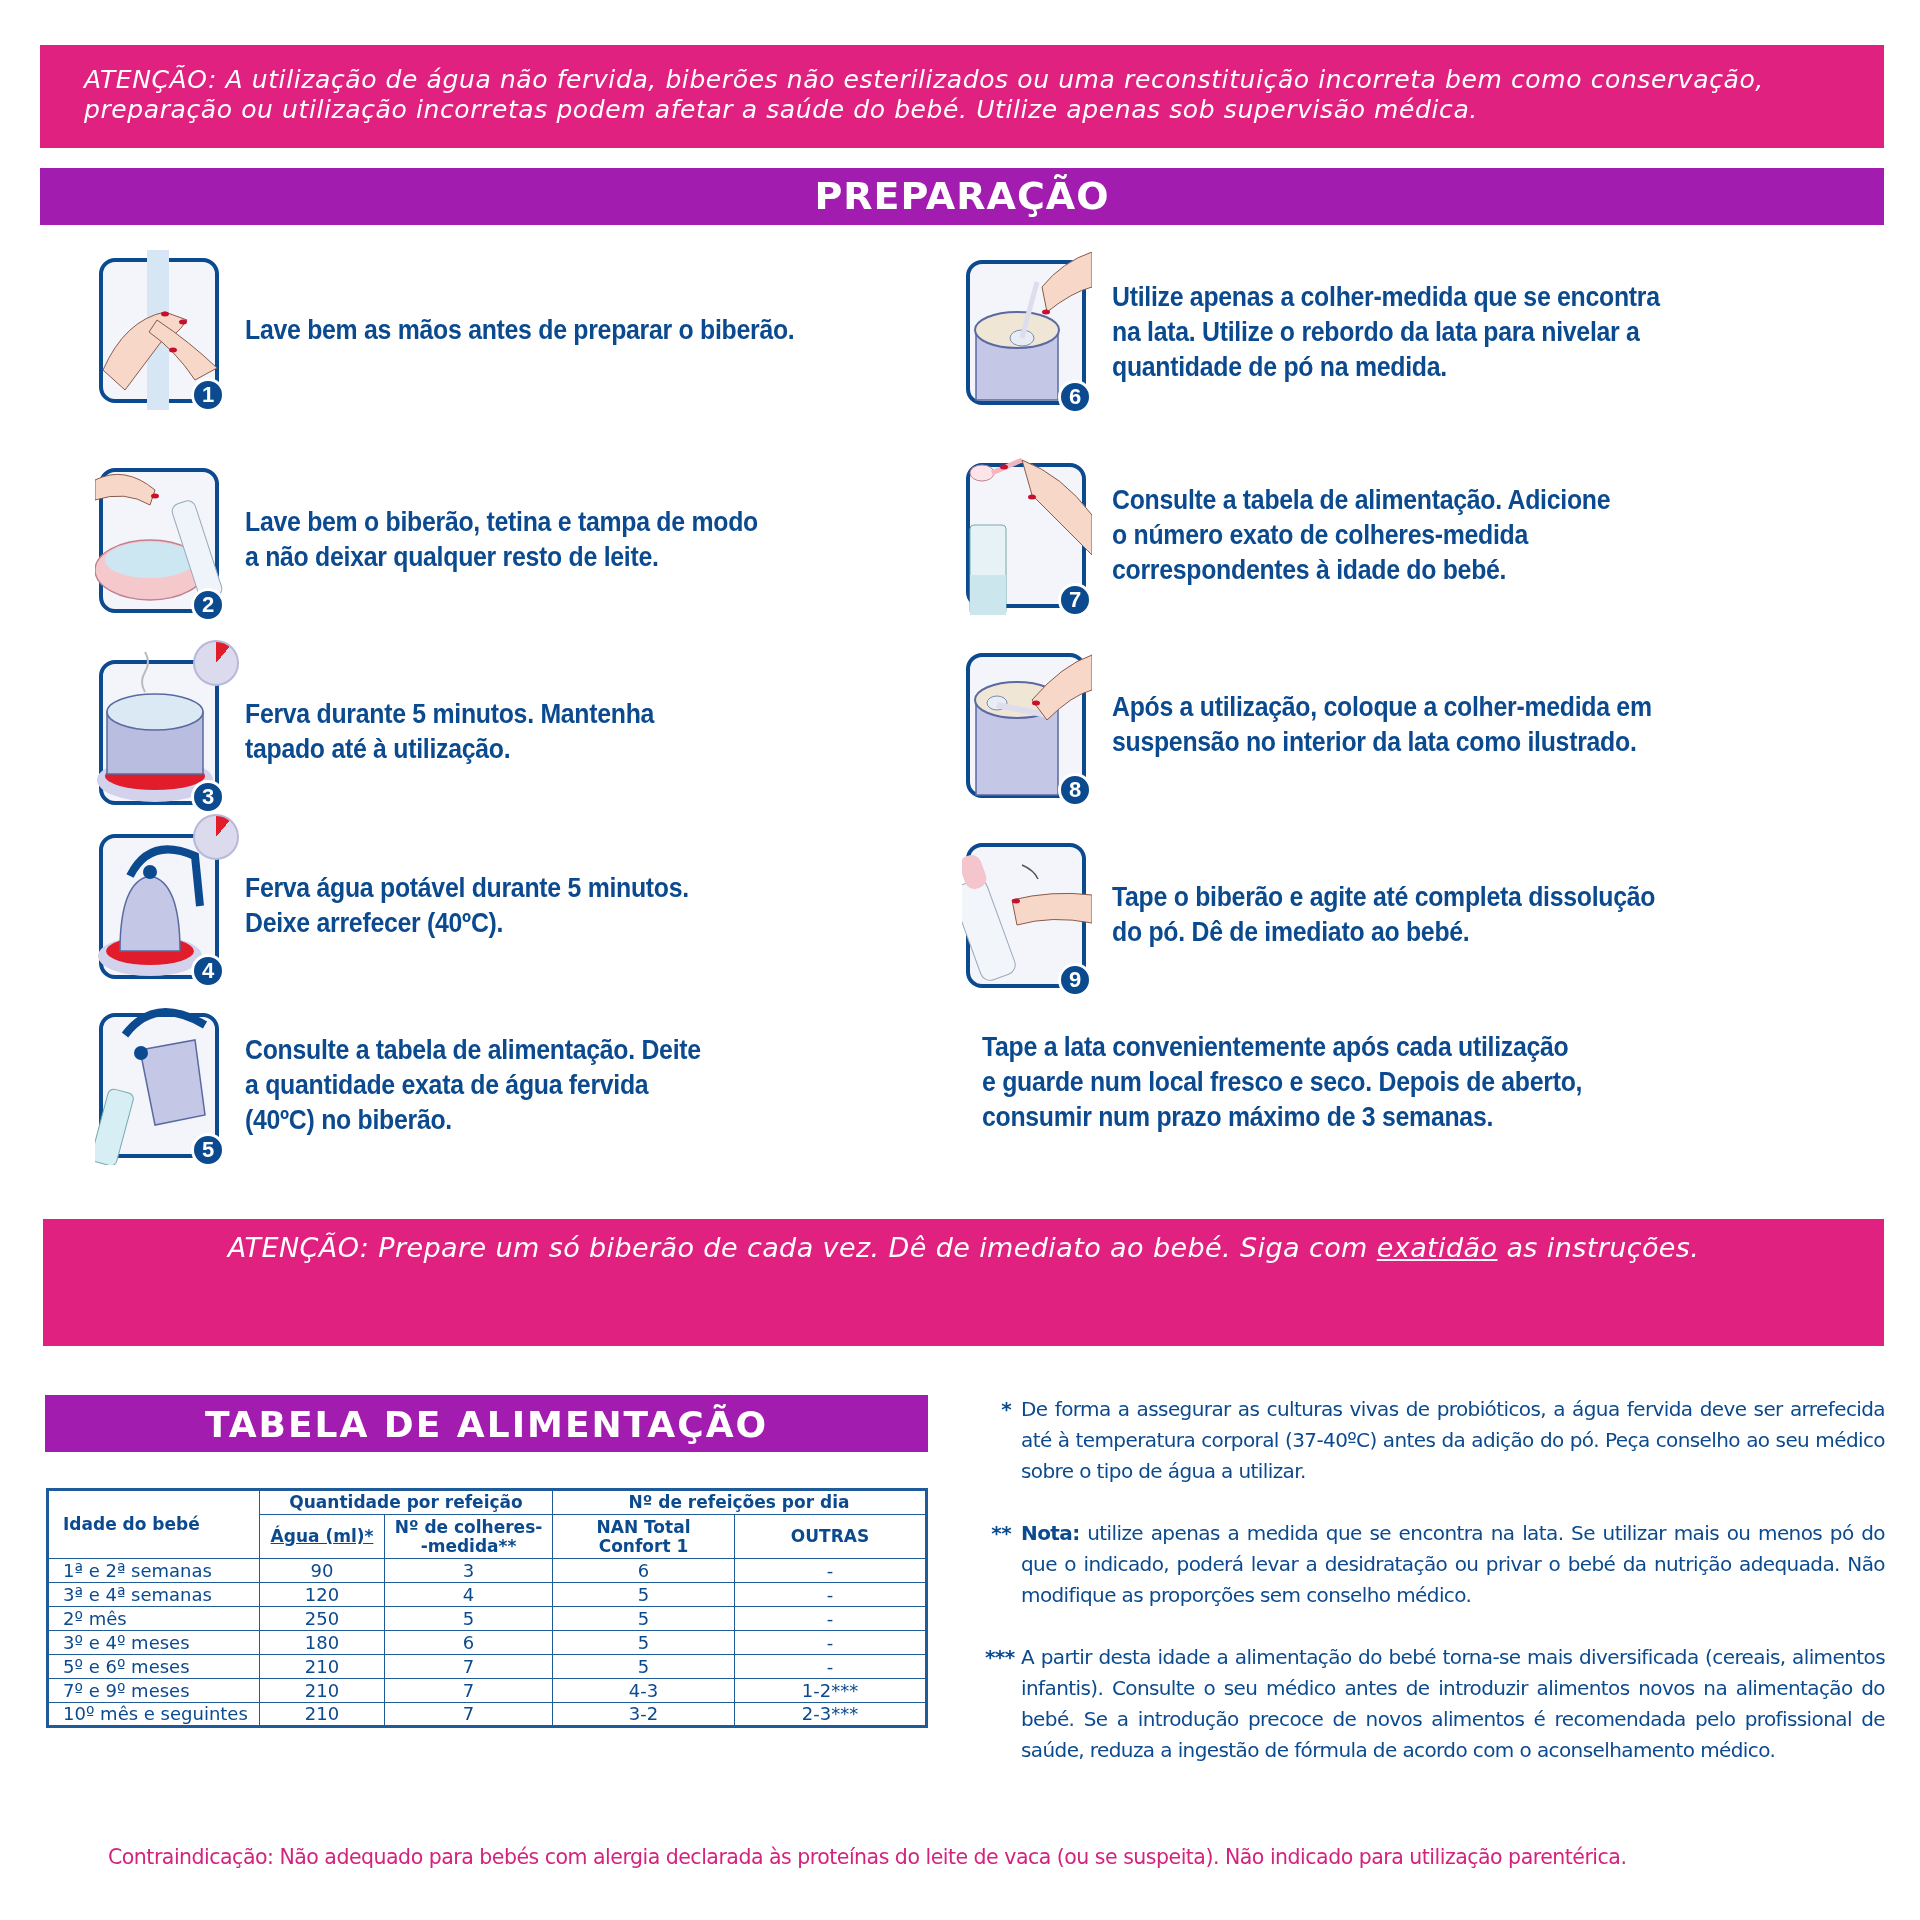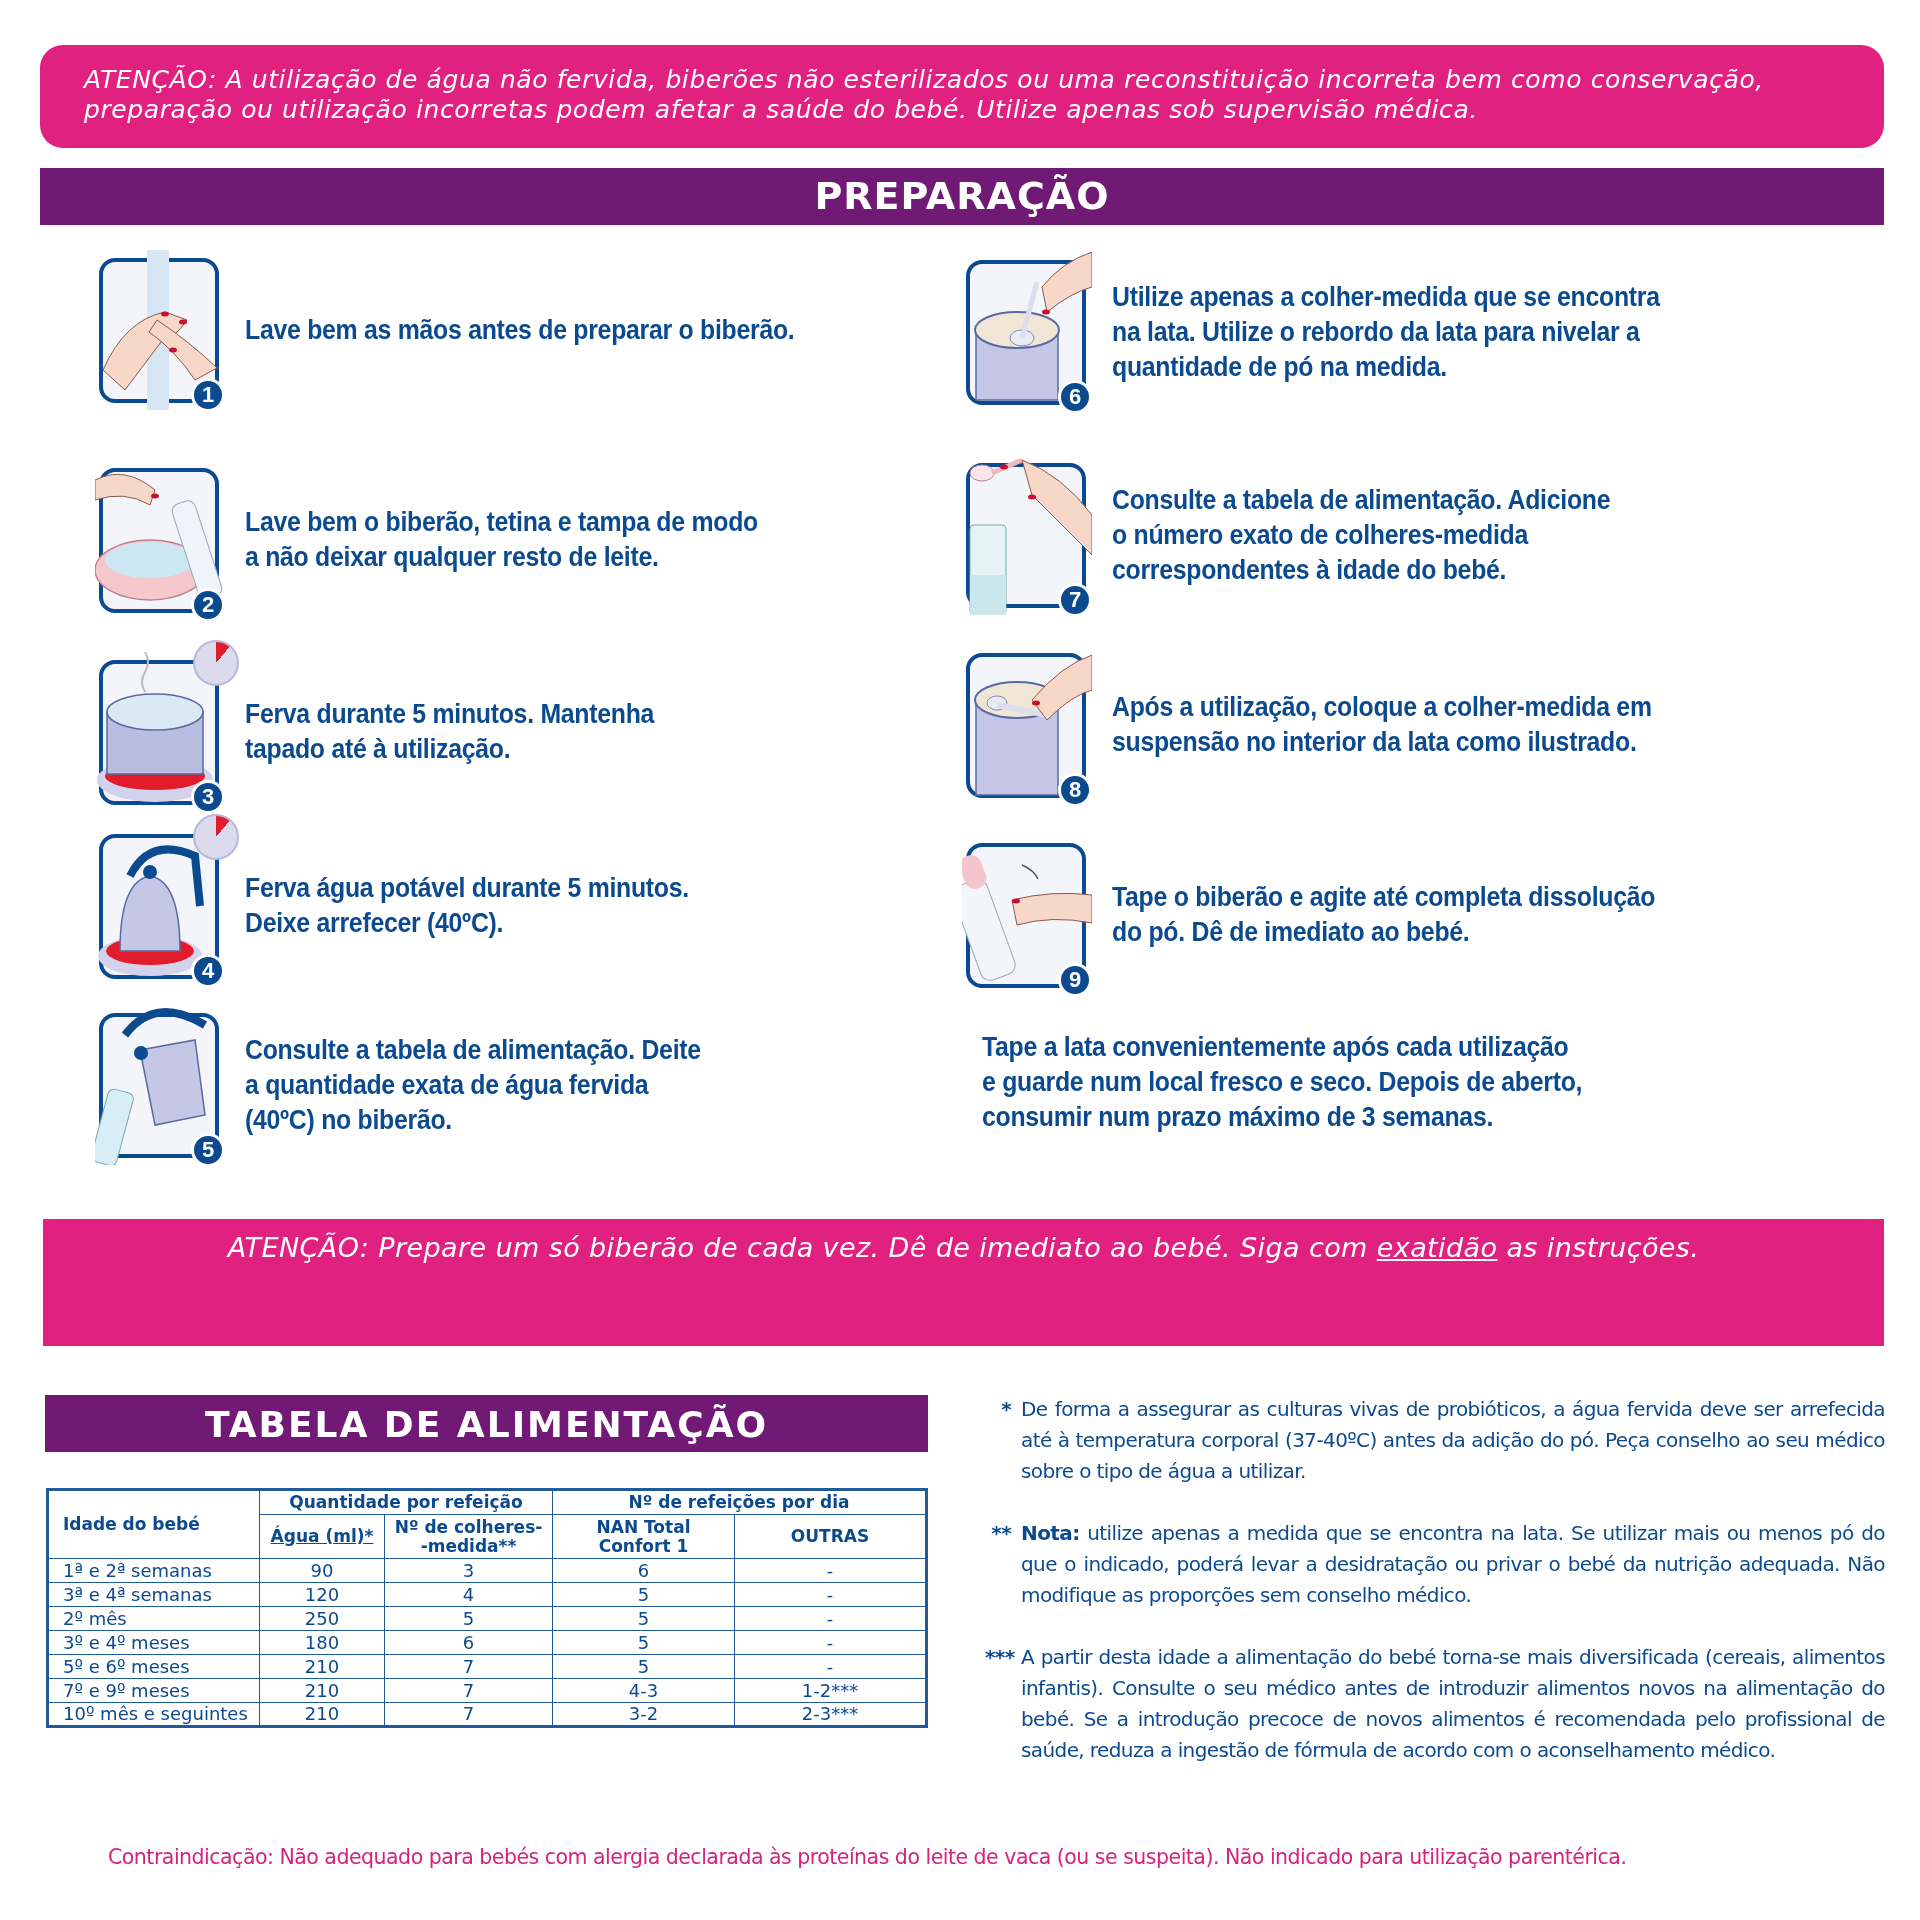--- a/index.html
+++ b/index.html
@@ -3,26 +3,26 @@
 <meta charset="utf-8">
 <style>
   * { box-sizing: border-box; margin: 0; padding: 0; }
   html, body { width: 1920px; height: 1920px; background: #ffffff; overflow: hidden; }
   body { position: relative; font-family: "Liberation Sans", sans-serif; color: #0b4a8f; }
 
   .banner-pink {
     position: absolute; background: #e0217f; color: #ffffff;
     font-family: "DejaVu Sans", sans-serif; font-style: italic;
   }
-  #warn-top { left: 40px; top: 45px; width: 1844px; height: 103px; padding: 20px 44px; font-size: 25px; line-height: 30px; letter-spacing: 0.6px; border-radius: 23px; }
+  #warn-top { left: 40px; top: 45px; width: 1844px; height: 103px; padding: 20px 44px; font-size: 25px; line-height: 30px; letter-spacing: 0.6px; }
   #warn-mid { left: 43px; top: 1219px; width: 1841px; height: 127px; padding: 10px 32px; font-size: 27px; line-height: 37px; text-align: center; letter-spacing: 0.4px; }
   #warn-mid u { text-decoration: underline; }
 
   .banner-yellow {
-    position: absolute; background: #701a75; color: #ffffff;
+    position: absolute; background: #a21caf; color: #ffffff;
     font-family: "DejaVu Sans", sans-serif; font-weight: bold; text-align: center;
     letter-spacing: 1px;
   }
   #prep-title { left: 40px; top: 168px; width: 1844px; height: 57px; font-size: 38px; line-height: 57px; }
   #table-title { left: 45px; top: 1395px; width: 883px; height: 57px; font-size: 36px; line-height: 60px; letter-spacing: 2px; }
 
   .step { position: absolute; display: flex; align-items: center; }
   .step .pic { position: relative; width: 130px; height: 160px; flex: none; }
   .step .frame {
     position: absolute; left: 4px; top: 8px; width: 120px; height: 145px;

